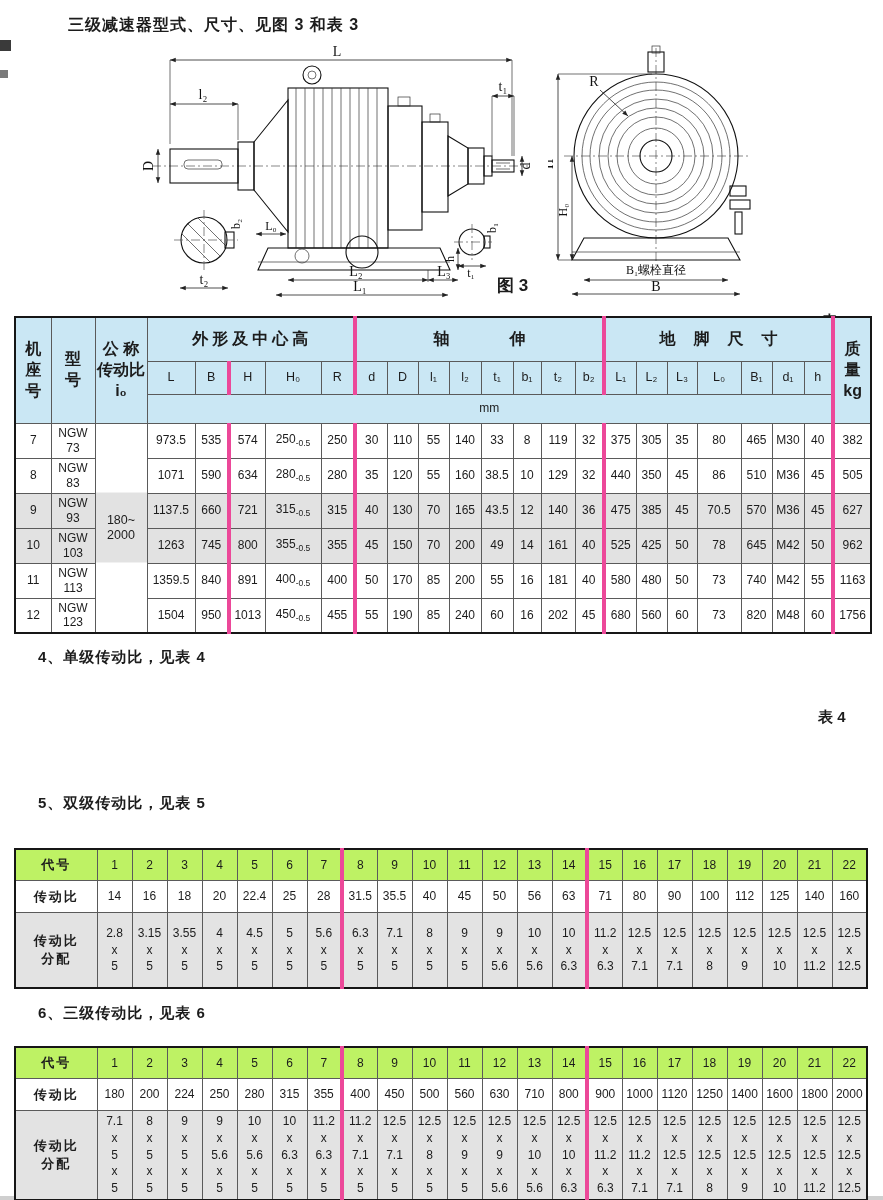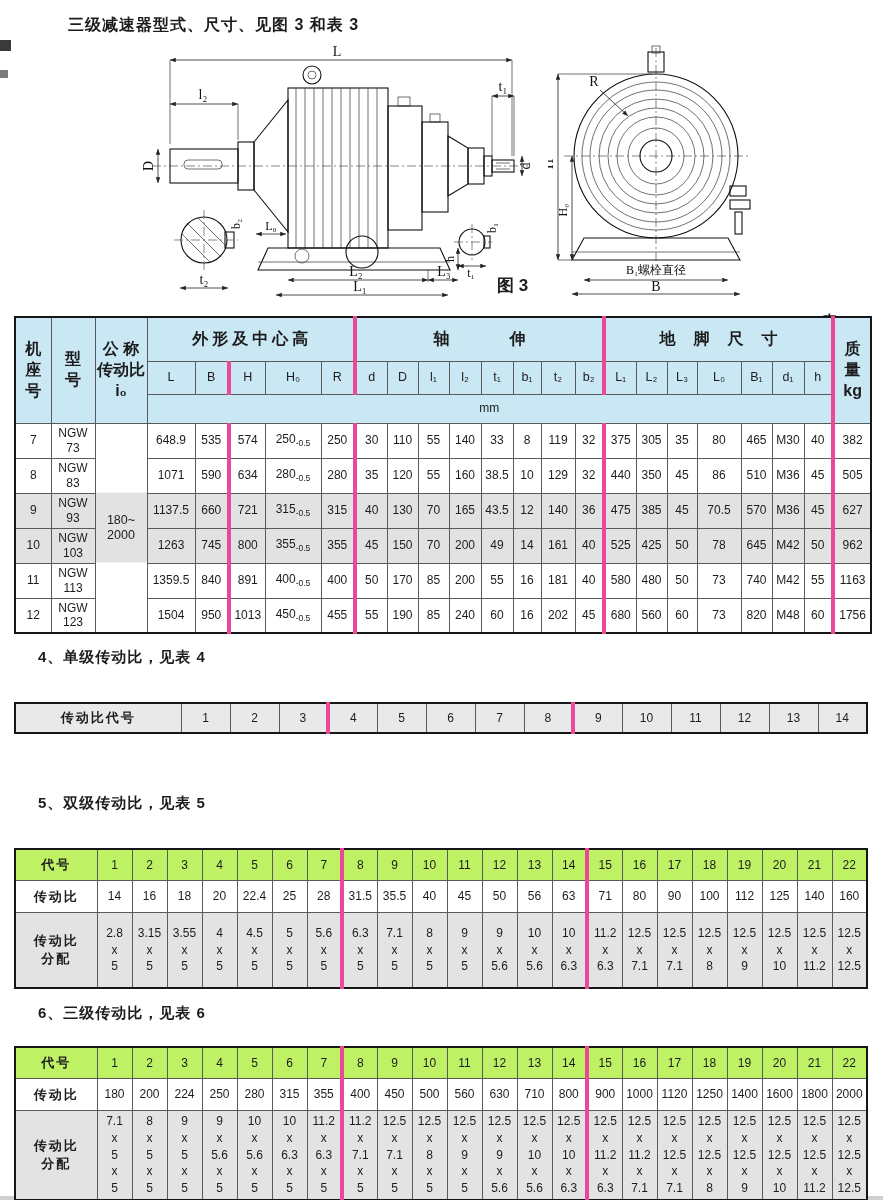--- a/index.html
+++ b/index.html
@@ -289,21 +289,21 @@
         <td colspan="20">mm</td>
       </tr>
     </thead>
     <tbody>
         <tr>
           <td>7</td>
           <td class="pre">NGW
 73</td>
           <td class="pre io" rowspan="6">180~
 2000</td>
-          <td>648.9</td>
+          <td>973.5</td>
           <td>535</td>
           <td class="tl">574</td>
           <td><span>250</span><sub class="tol">-0.5</sub></td>
           <td>250</td>
           <td class="tl">30</td>
           <td>110</td>
           <td>55</td>
           <td>140</td>
           <td>33</td>
           <td>8</td>
@@ -452,37 +452,20 @@
   </table>
 
   <div class="sect" style="top:648px;">4、单级传动比，见表 4</div>
   <div class="cap" style="left:818px;top:676px;">表 4</div>
   <table class="st t4">
     <colgroup>
       <col style="width:166px">
       <col span="14" style="width:49px">
     </colgroup>
     <tbody>
-        <tr class="r1">
-          <td class="rl pre">传动比代号</td>
-          <td class="pre">1</td>
-          <td class="pre">2</td>
-          <td class="pre">3</td>
-          <td class="pre tl">4</td>
-          <td class="pre">5</td>
-          <td class="pre">6</td>
-          <td class="pre">7</td>
-          <td class="pre">8</td>
-          <td class="pre tl">9</td>
-          <td class="pre">10</td>
-          <td class="pre">11</td>
-          <td class="pre">12</td>
-          <td class="pre">13</td>
-          <td class="pre">14</td>
-        </tr>
       </tbody>
   </table>
 
   <div class="sect" style="top:794px;">5、双级传动比，见表 5</div>
   <div class="cap" style="left:818px;top:824px;">表 5</div>
   <table class="st t5">
     <colgroup>
       <col style="width:82px">
       <col span="22" style="width:35px">
     </colgroup>

